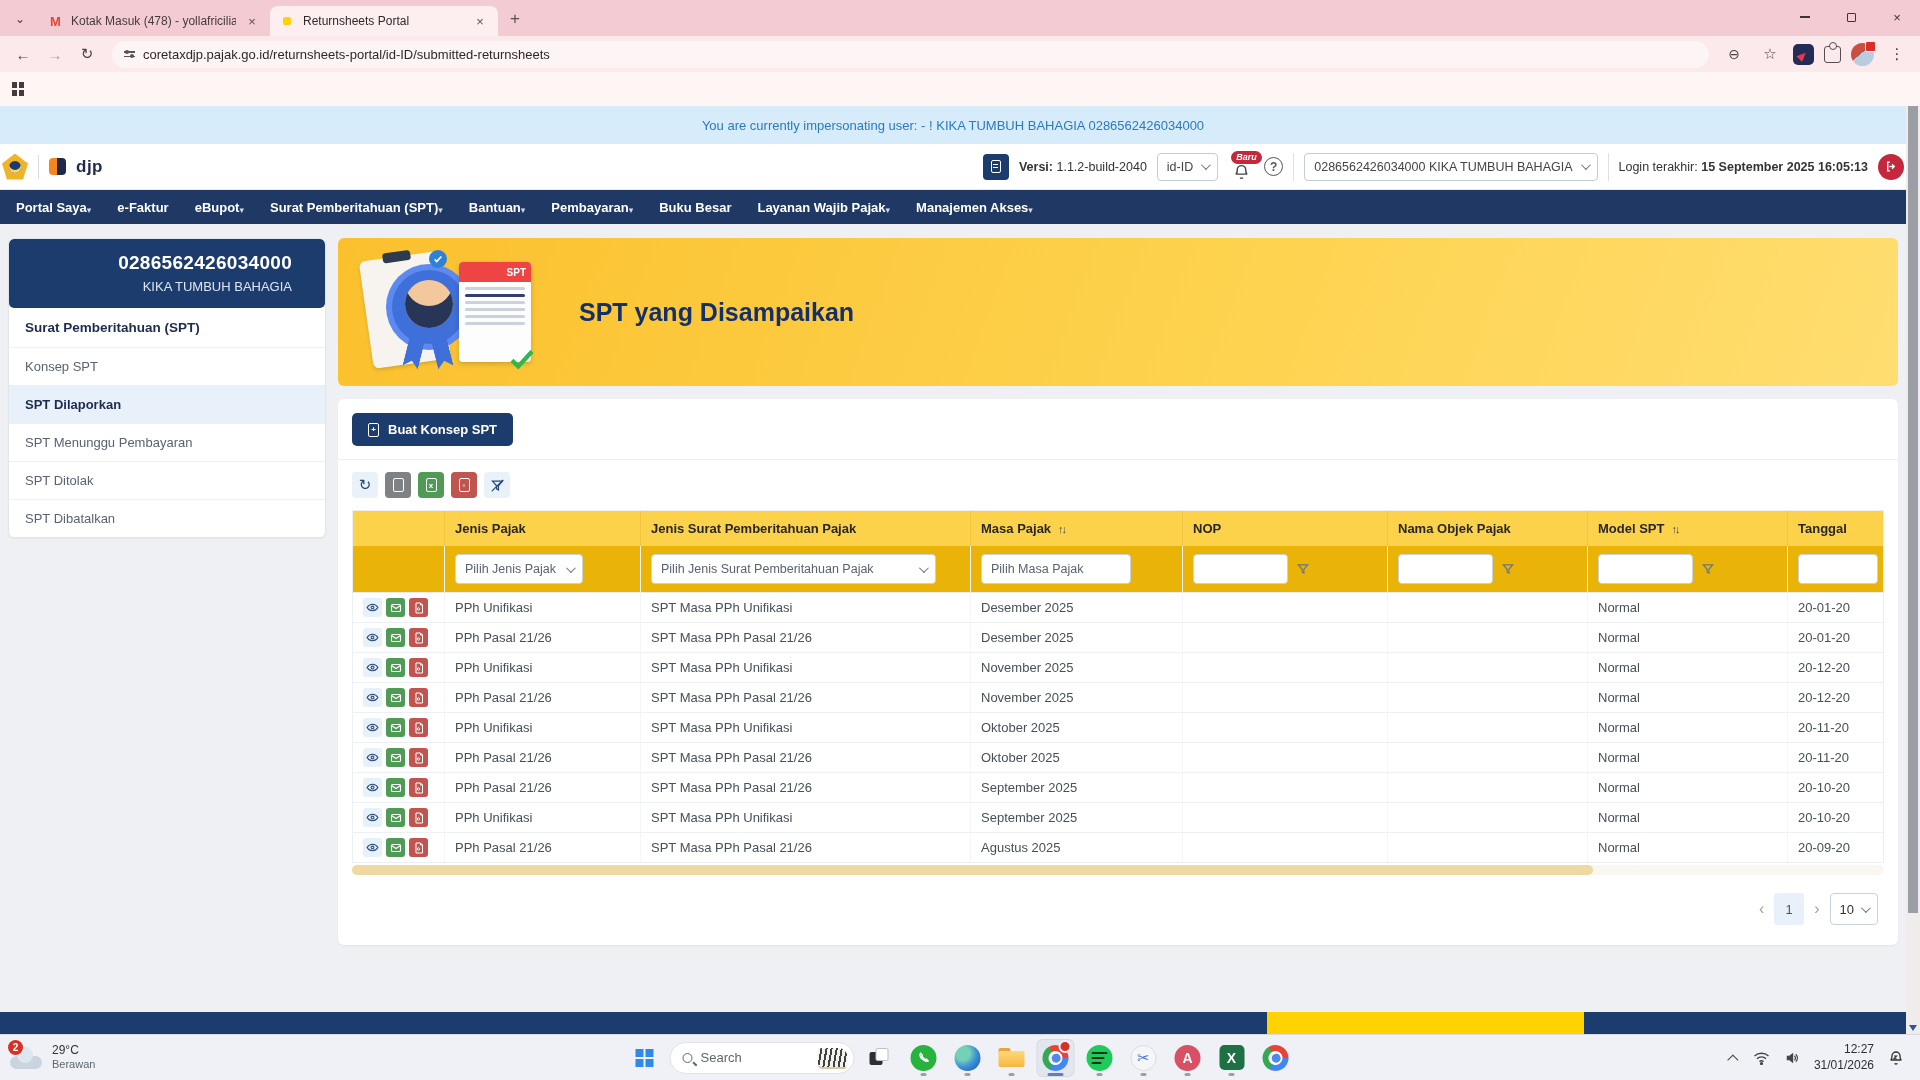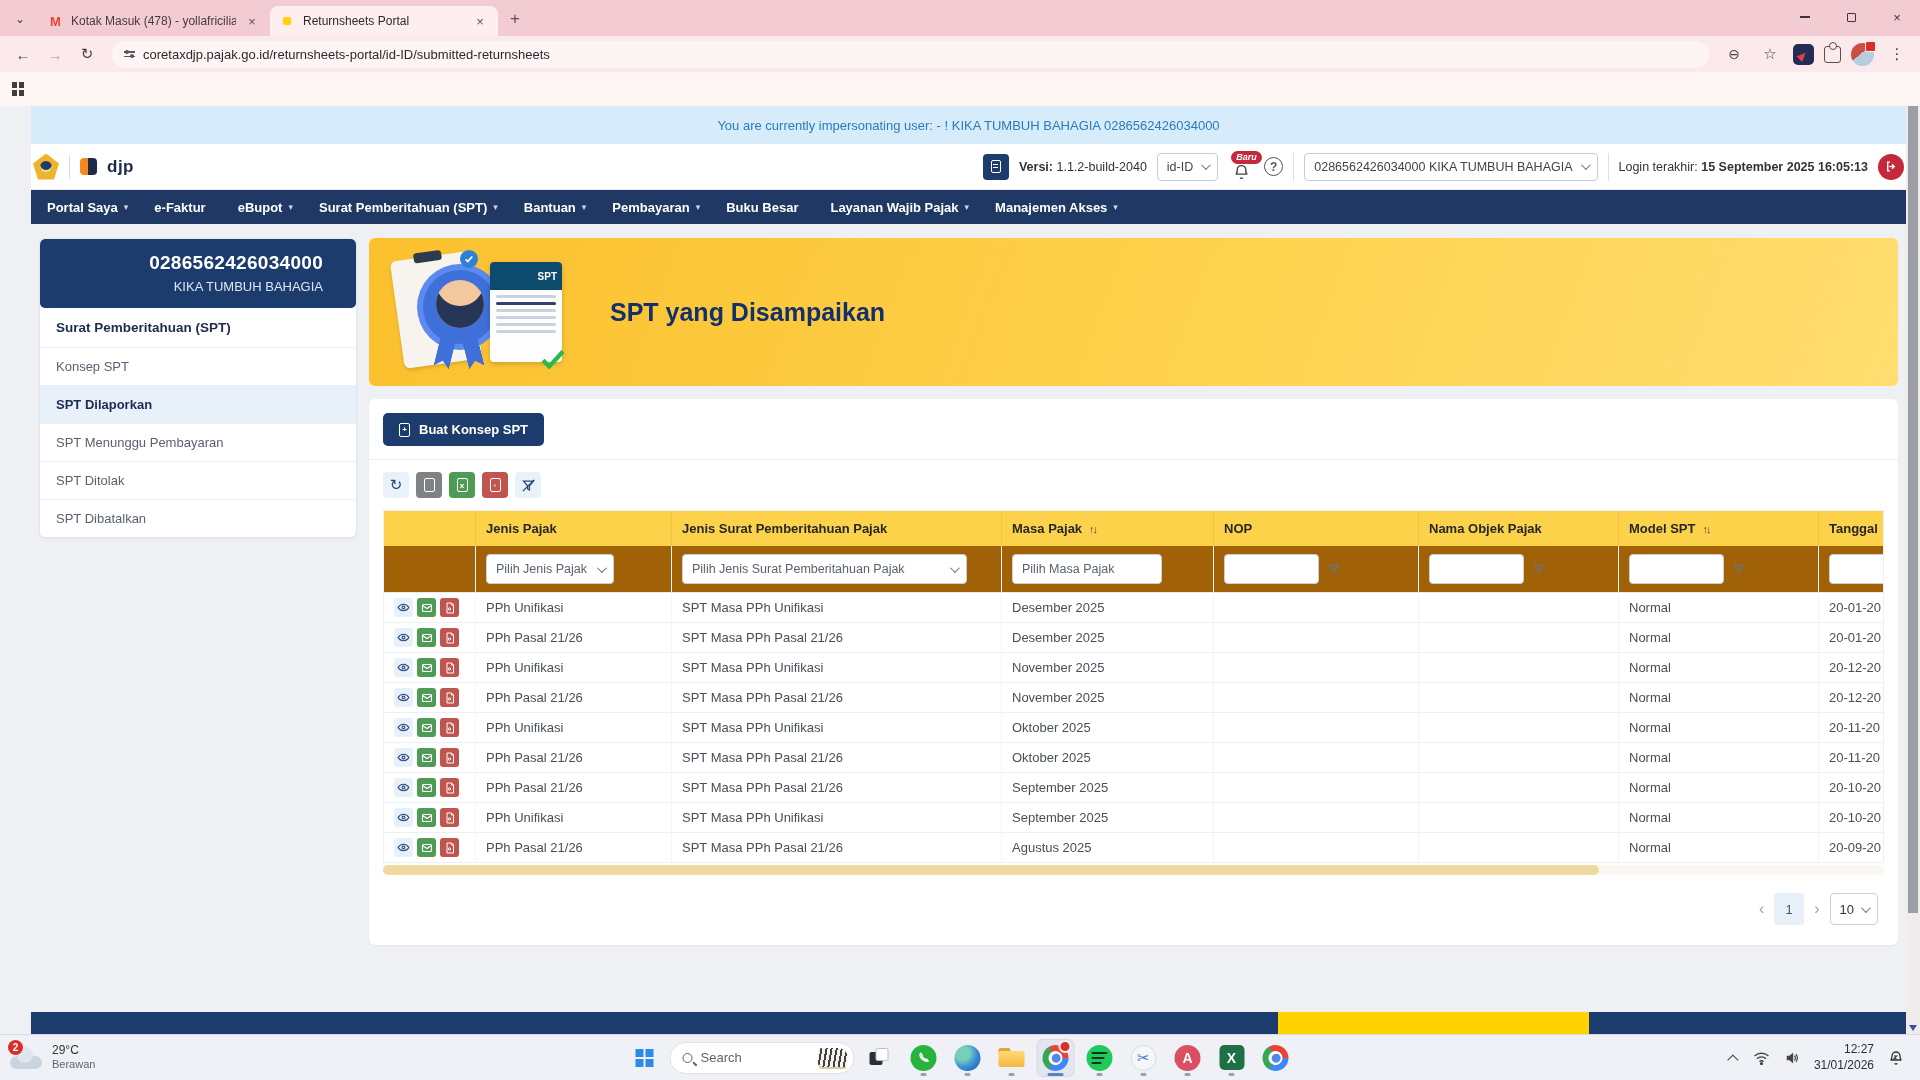--- a/index.html
+++ b/index.html
@@ -38,21 +38,21 @@
   .ext-ic::after { content:""; position:absolute; left:5px; top:8px; border-left:9px solid #e8384f; border-top:4px solid transparent; border-bottom:4px solid transparent; transform:rotate(-45deg); }
   .puzzle-ic { width:17px; height:17px; border:1.6px solid #584e51; border-radius:3px; position:relative; }
   .puzzle-ic::before { content:""; position:absolute; top:-5px; left:4px; width:6px; height:6px; border:1.6px solid #584e51; border-radius:50%; background:#fbe9ec; }
   .avatar { width:23px; height:23px; border-radius:50%; background:linear-gradient(140deg,#c94f43 45%,#b9cde0 45%); position:relative; }
   .avatar::after { content:""; position:absolute; right:-2px; top:-2px; width:9px; height:9px; border-radius:2px; background:#d93025; border:1.5px solid #fbe9ec; }
   .bookmarks { height:34px; background:#fdf6f4; display:flex; align-items:center; padding:0 12px; flex:0 0 auto; }
   .apps-grid-ic { display:grid; grid-template-columns:5px 5px; grid-gap:2px; }
   .apps-grid-ic i { width:5px; height:6px; background:#453a3d; display:block; }
 
   
-  .viewport { flex:1; display:flex; min-height:0; background:#eef0f3; position:relative;margin-left:31px; }
+  .viewport { flex:1; display:flex; min-height:0; background:#eef0f3; position:relative; }
   .content { flex:1; display:flex; flex-direction:column; min-width:0; }
 
   .impersonation { height:38px; background:#d7ecfb; display:flex; align-items:center; justify-content:center; font-size:13px; color:#2b7abc; flex:0 0 auto; }
 
   .app-header { height:46px; background:#ffffff; display:flex; align-items:center; padding:0 2px; flex:0 0 auto; border-bottom:1px solid #e8e8e8; }
   .logo-wrap { display:flex; align-items:center; gap:10px; }
   .kemenkeu-logo { width:26px; height:26px; background:#f0b429; clip-path:polygon(50% 0,100% 38%,81% 100%,19% 100%,0 38%); position:relative; }
   .kemenkeu-logo::after { content:""; position:absolute; left:7px; top:7px; width:12px; height:12px; background:#1d3c6e; border-radius:50%; box-shadow:inset 0 -3px 0 #f7d774; }
   .logo-sep { width:1px; height:24px; background:#dcdcdc; }
   .djp-ic { width:17px; height:17px; border-radius:4px; background:linear-gradient(90deg,#f6871f 48%,#1d2a49 48%); }
@@ -63,21 +63,21 @@
   .mini-doc::after { content:""; position:absolute; left:1.5px; top:3px; width:5px; height:1.2px; background:#fff; box-shadow:0 3px 0 #fff; }
   .sel-box { border:1px solid #c6ccd4; border-radius:4px; background:#fff; height:28px; display:flex; align-items:center; gap:8px; padding:0 9px; font-size:12.5px; color:#444; }
   .chev { width:7px; height:7px; border-right:1.6px solid #6a7널4; border-right:1.6px solid #6a7484; border-bottom:1.6px solid #6a7484; transform:rotate(45deg) translateY(-2px); }
   .bell-wrap { position:relative; width:26px; height:28px; display:flex; align-items:flex-end; justify-content:center; }
   .baru-badge { position:absolute; top:-2px; left:3px; background:#c5283d; color:#fff; font-size:9px; font-weight:bold; padding:1.5px 5px; border-radius:7px; font-style:italic; }
   .q-circle { width:19px; height:19px; border:1.6px solid #555; border-radius:50%; display:flex; align-items:center; justify-content:center; font-size:12px; font-weight:bold; color:#555; }
   .hdr-sep { width:1px; height:28px; background:#e0e0e0; }
   .logout-btn { width:26px; height:26px; border-radius:50%; background:#c5283d; display:flex; align-items:center; justify-content:center; }
 
   .navbar { height:34px; background:#1f3864; display:flex; align-items:center; gap:26px; padding:0 16px; flex:0 0 auto; }
-  .nav-item { color:#fff; font-size:13px; font-weight:bold; display:flex; align-items:center; gap:6px; white-space:nowrap; cursor:pointer; }
+  .nav-item { color:#fff; font-size:13px; font-weight:bold; display:flex; align-items:flex-end; white-space:nowrap; cursor:pointer; }
   .nav-caret { font-size:9px; color:#cfd8ea; }
 
   .page-body { flex:1; display:flex; padding:14px 8px 0 8px; gap:12px; min-height:0; }
   .sidebar { width:318px; flex:0 0 auto; align-self:flex-start; background:#fff; border:1px solid #e2e6ea; border-radius:6px; overflow:hidden; box-shadow:0 1px 2px rgba(0,0,0,0.04); }
   .sb-head { background:#1d3c6e; color:#fff; padding:13px 33px 14px; border-radius:5px; margin:0;text-align:right; }
   .sb-npwp { font-size:19px; font-weight:bold; letter-spacing:0.3px; }
   .sb-name { font-size:13px; color:#dde5f3; margin-top:5px; }
   .sb-section { padding:12px 16px; font-size:13.5px; font-weight:bold; color:#1d2b4f; }
   .sb-item { padding:11px 16px; font-size:13px; color:#5a6270; border-top:1px solid #edf0f2; cursor:pointer; }
   .sb-item.active { background:#e8f1fa; color:#1d2b4f; font-weight:bold; }
@@ -86,21 +86,21 @@
   .hero { background:linear-gradient(110deg,#fbc02d 0%,#fdd24d 55%,#ffdd70 100%); border-radius:6px; height:148px; display:flex; align-items:center; padding:0 26px; gap:40px; overflow:hidden; flex:0 0 auto; }
   .hero-art { position:relative; width:175px; height:128px; flex:0 0 auto; }
   .clipboard { position:absolute; left:2px; top:8px; width:78px; height:108px; background:#f7f4ef; border-radius:6px; transform:rotate(-8deg); box-shadow:0 2px 4px rgba(0,0,0,0.15); }
   .clipboard::before { content:""; position:absolute; left:24px; top:-5px; width:28px; height:10px; background:#2e3a4e; border-radius:3px; }
   .rosette { position:absolute; left:28px; top:22px; width:74px; height:74px; border-radius:50%; background:#3f6fd8; box-shadow:0 0 0 6px #5d8af0; }
   .rosette::after { content:""; position:absolute; left:13px; top:10px; width:48px; height:48px; border-radius:50%; background:#f4c89d; box-shadow:inset 0 -22px 0 #273657; }
   .ribbon-l,.ribbon-r { position:absolute; top:88px; width:16px; height:32px; background:#3f6fd8; }
   .ribbon-l { left:42px; transform:rotate(14deg); clip-path:polygon(0 0,100% 0,100% 100%,50% 78%,0 100%); }
   .ribbon-r { left:70px; transform:rotate(-14deg); clip-path:polygon(0 0,100% 0,100% 100%,50% 78%,0 100%); }
   .spt-doc { position:absolute; right:8px; top:14px; width:72px; height:100px; background:#fdfdfd; border-radius:4px; box-shadow:0 2px 5px rgba(0,0,0,0.18); overflow:hidden; }
-  .spt-doc-head { height:28px; background:#0c4a6e; display:flex; align-items:center; justify-content:flex-end; padding:0 5px; color:#fff; font-size:10px; font-weight:bold; }
+  .spt-doc-head { height:20px; background:#ef4444; display:flex; align-items:center; justify-content:flex-end; padding:0 5px; color:#fff; font-size:10px; font-weight:bold; }
   .spt-lines { padding:5px 6px; display:flex; flex-direction:column; gap:4px; }
   .spt-lines i { display:block; height:3px; background:#c9d2dd; border-radius:2px; }
   .spt-lines i:nth-child(2) { background:#34406b; }
   .doc-check { position:absolute; right:2px; bottom:2px; width:30px; height:30px; }
   .blue-check { position:absolute; right:92px; top:2px; width:18px; height:18px; border-radius:50%; background:#2f80d6; display:flex; align-items:center; justify-content:center; }
   .hero-title { font-size:25px; font-weight:bold; color:#14306b; }
 
   .card { background:#fff; border-radius:6px; margin-top:13px; padding:14px; box-shadow:0 1px 2px rgba(0,0,0,0.05); flex:0 0 auto; }
   .create-btn { display:inline-flex; align-items:center; gap:9px; background:#1d3c6e; color:#fff; font-size:13px; font-weight:bold; border:none; border-radius:5px; padding:9px 16px; cursor:pointer; }
   .card-div { height:1px; background:#eceef1; margin:13px -14px 12px; }
@@ -109,21 +109,21 @@
   .exp-soft { background:#e9f1f9; color:#27477e; }
   .exp-gray { background:#7f8285; }
   .exp-green { background:#4f9b55; }
   .exp-red { background:#c0544e; }
   .mini-doc2 { width:11px; height:14px; border:1.5px solid #fff; border-radius:2px; position:relative; display:flex; align-items:center; justify-content:center; color:#fff; font-size:8px; font-weight:bold; }
 
   .tbl-wrap { overflow:hidden; border:1px solid #edf0f2; border-bottom:none; }
   .tgrid { display:grid; grid-template-columns:92px 196px 330px 212px 205px 200px 200px 190px; min-width:1625px; }
   .th { background:#fdd24b; font-size:13px; font-weight:bold; color:#272727; padding:10px 10px; display:flex; align-items:center; gap:7px; white-space:nowrap; border-right:1px solid #f3c53e; }
   .sort-ic { font-size:11px; color:#4c4c4c; letter-spacing:-2px; }
-  .fr { background:#a16207; padding:8px 10px; display:flex; align-items:center; gap:8px; border-bottom:1px solid #e8ebee; border-right:1px solid #f1f3f5; }
+  .fr { background:#eab308; padding:8px 10px; display:flex; align-items:center; gap:8px; border-bottom:1px solid #e8ebee; border-right:1px solid #f1f3f5; }
   .f-sel { flex:0 0 auto; display:flex; align-items:center; justify-content:space-between; gap:8px; border:1px solid #c9d2da; border-radius:4px; background:#fff; height:30px; padding:0 9px; font-size:12.5px; color:#5a6270; white-space:nowrap; overflow:hidden; }
   .f-inp { border:1px solid #c9d2da; border-radius:4px; background:#fff; height:30px; width:95px; font-size:12.5px; padding:0 7px; color:#333; }
   .funnel-btn { background:none; border:none; cursor:pointer; display:flex; align-items:center; }
   .cell { padding:5px 10px; font-size:13px; color:#474f58; display:flex; align-items:center; white-space:nowrap; overflow:hidden; border-bottom:1px solid #edf0f2; border-right:1px solid #f3f5f7; background:#fff; }
   .row-actions { gap:4px; }
   .act-btn { width:19px; height:19px; border-radius:3px; border:none; display:flex; align-items:center; justify-content:center; cursor:pointer; flex:0 0 auto; }
   .act-view { background:#e7f1f9; }
   .act-mail { background:#4f9b55; }
   .act-pdf { background:#c0544e; }
 

